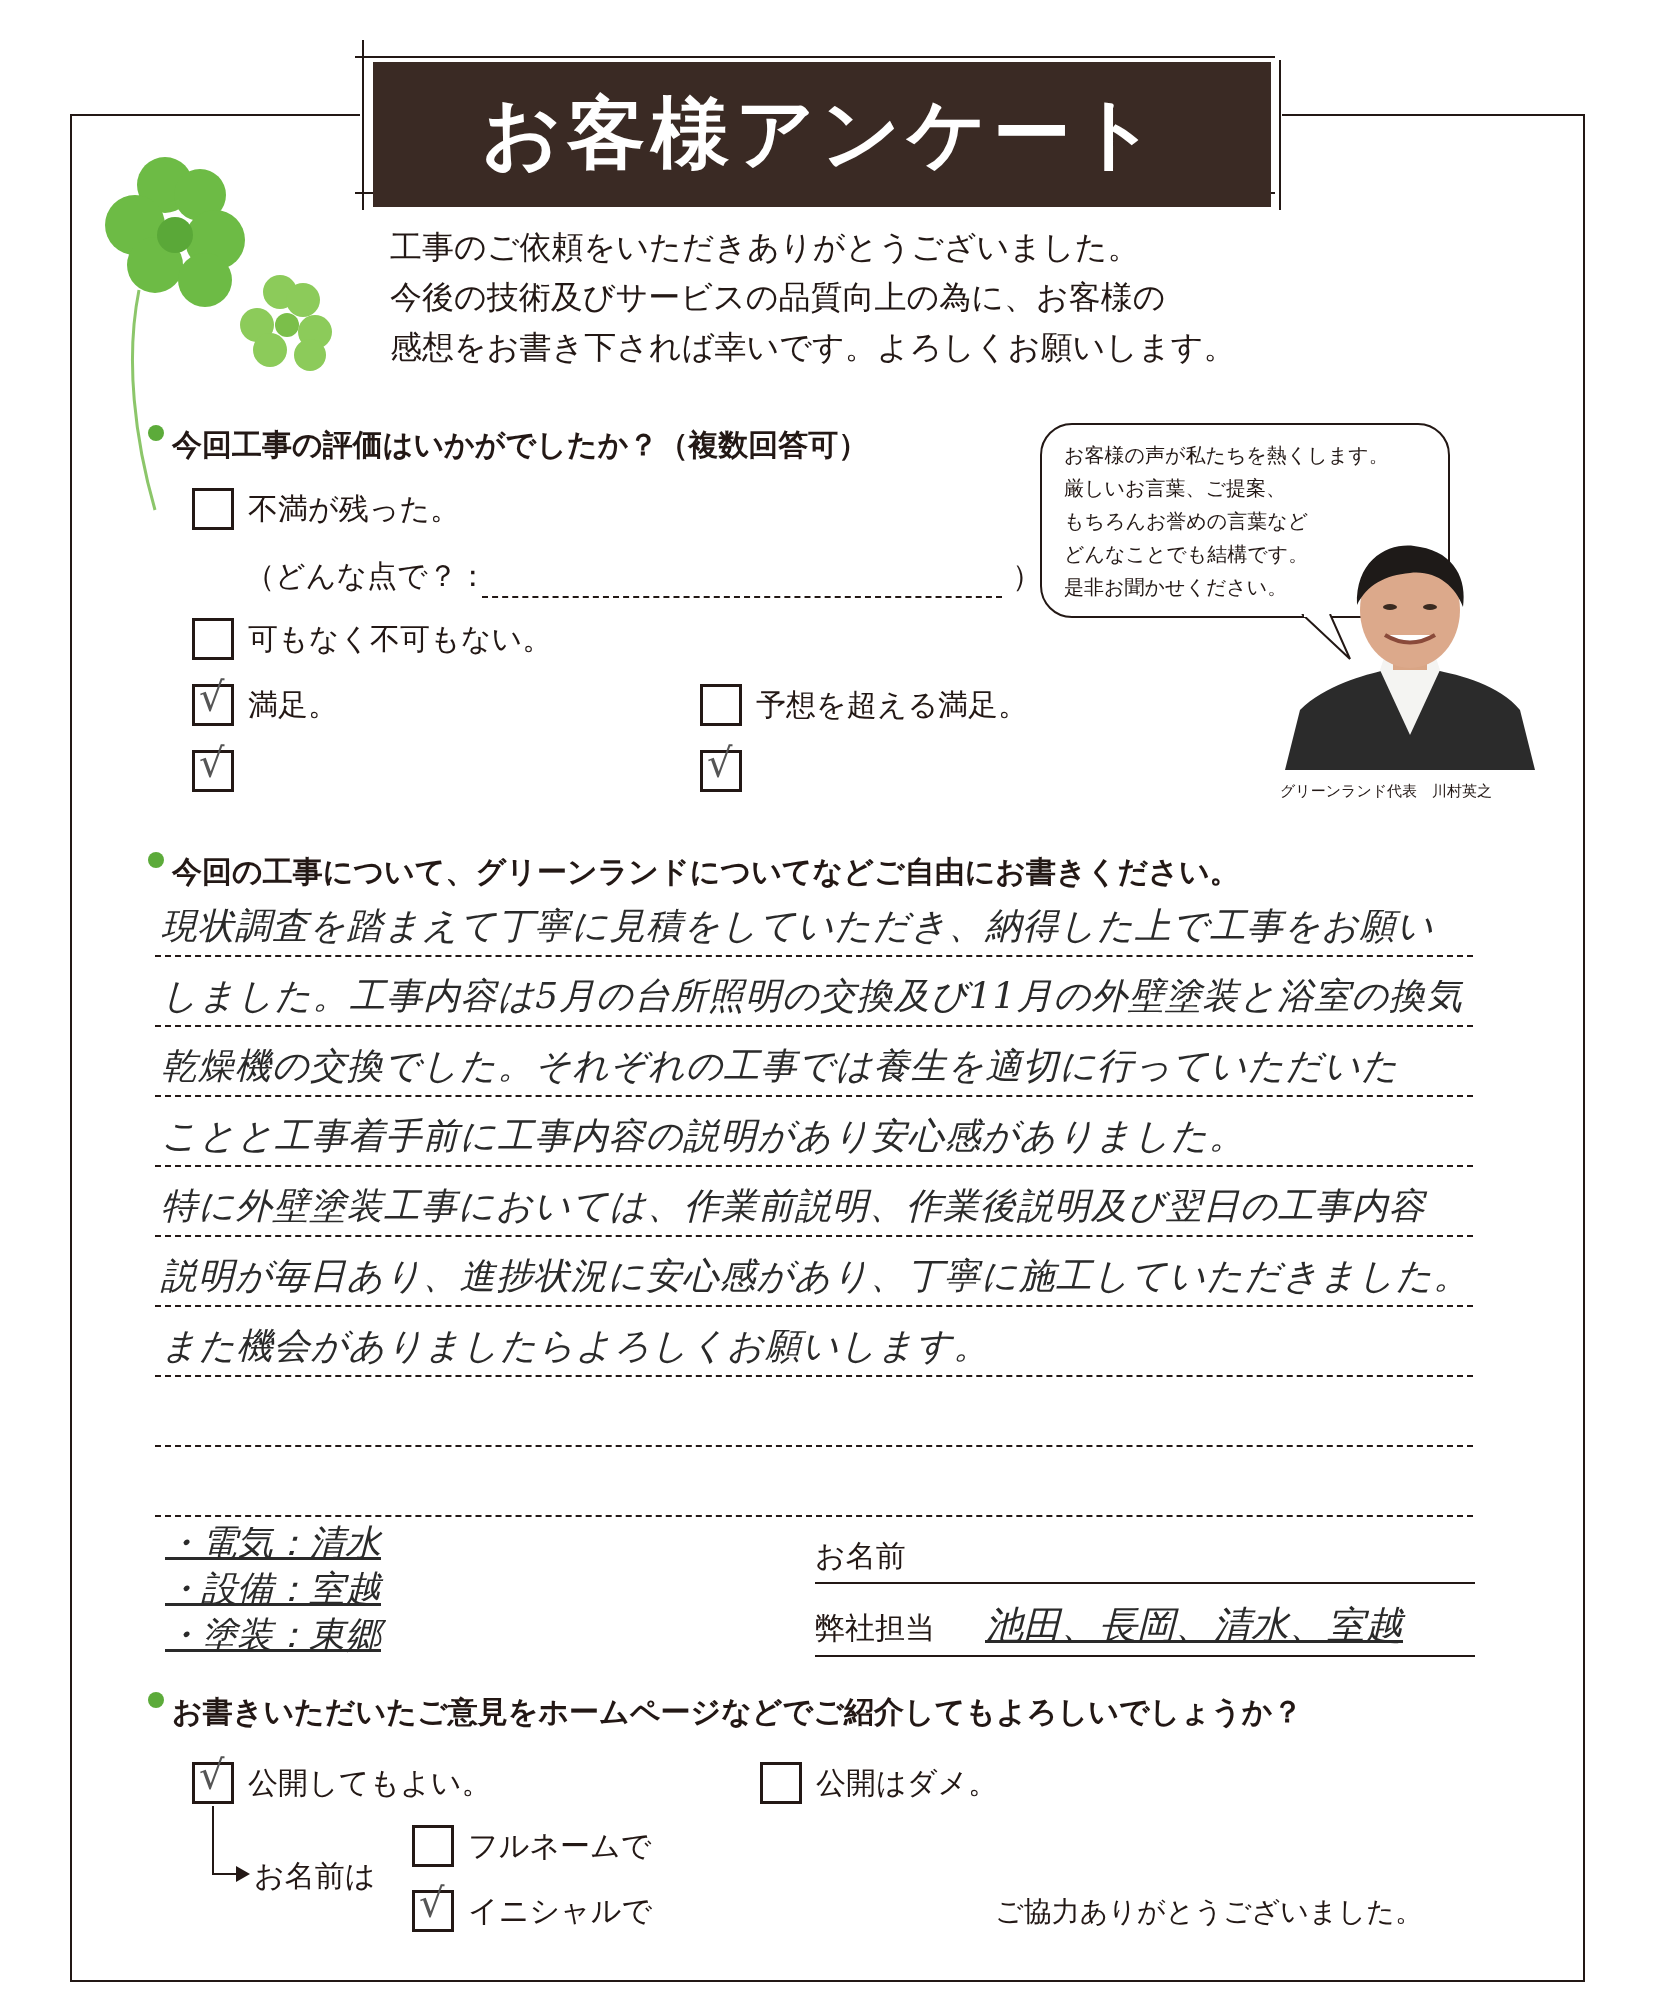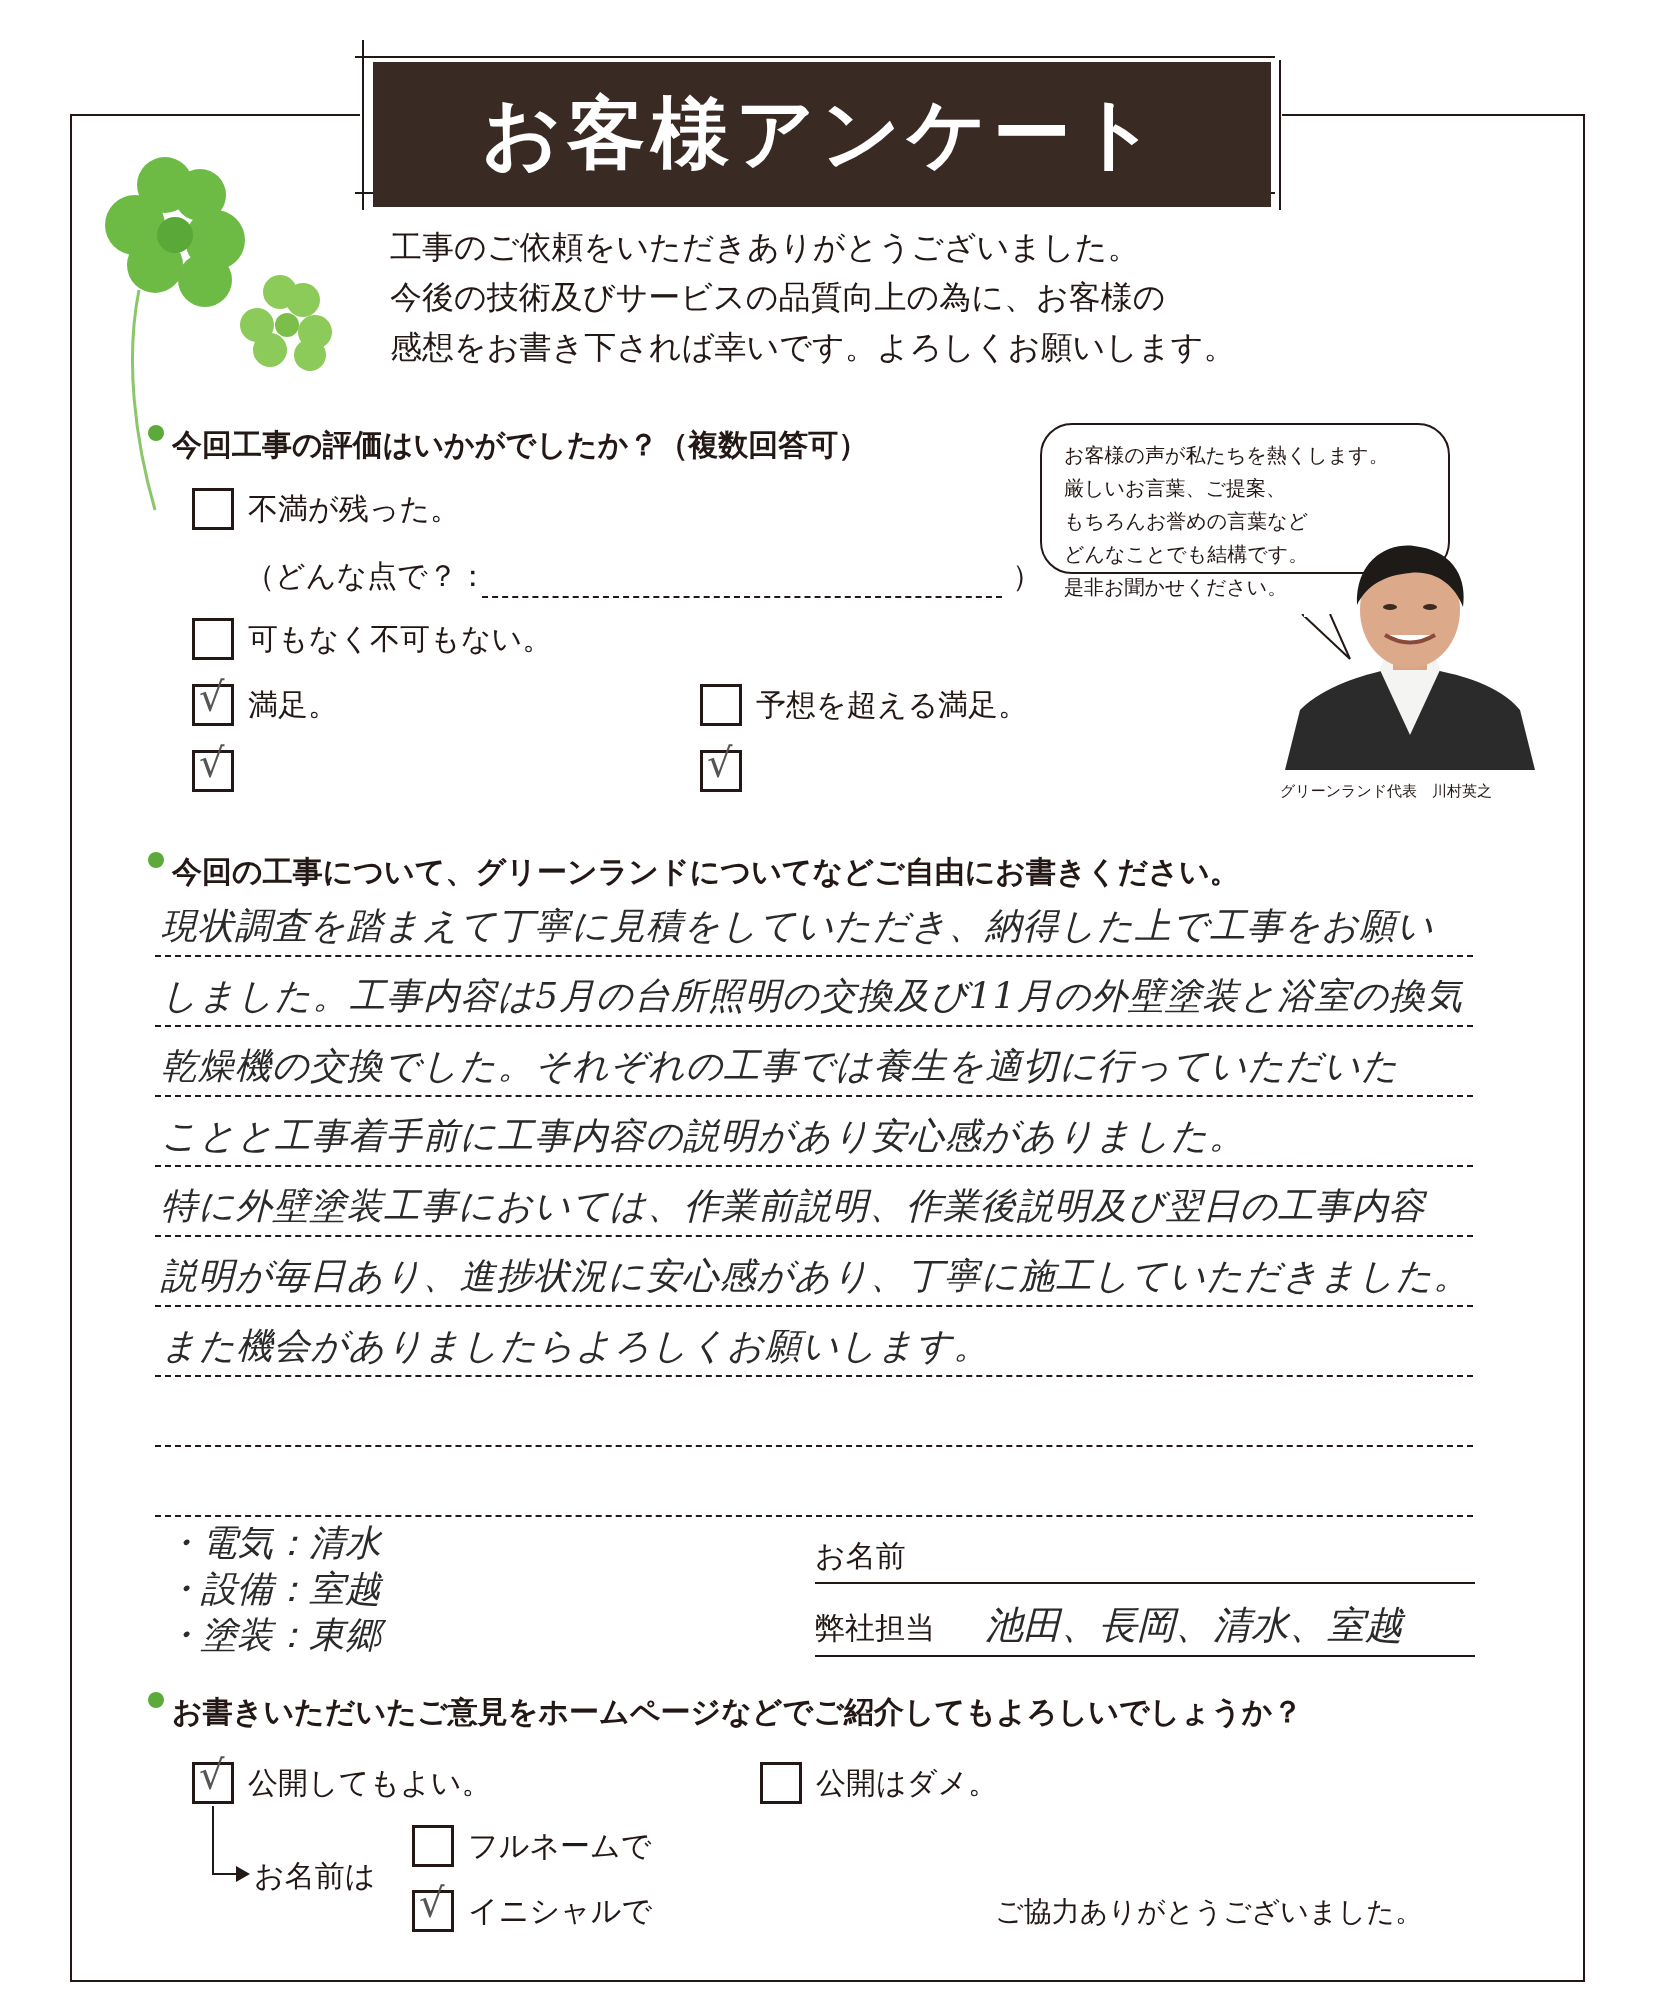--- a/index.html
+++ b/index.html
@@ -32,30 +32,30 @@
 
   
   .opt { display: flex; align-items: center; font-size: 30px; white-space: nowrap; }
   .cb { width: 42px; height: 42px; border: 3px solid #231815; box-sizing: border-box; margin-right: 14px;
         position: relative; background: #fff; flex: none; }
   .cb .tick { position: absolute; left: 4px; top: -10px; font-size: 40px; color: #555; line-height: 1; font-family: "DejaVu Sans", sans-serif; }
 
   .dash-line { border-bottom: 2px dashed #231815; }
 
   
-  .bubble { left: 1040px; top: 423px; width: 410px; height: 151px; border: 2px solid #231815;
+  .bubble { left: 1040px; top: 423px; width: 410px; height: 195px; border: 2px solid #231815;
             border-radius: 32px; box-sizing: border-box; padding: 14px 22px; font-size: 20px; line-height: 33px; background: #fff; }
   .bubble div { white-space: nowrap; }
 
   
   .photo { left: 1285px; top: 535px; width: 250px; height: 235px; }
   .photo-caption { left: 1280px; top: 782px; font-size: 15px; white-space: nowrap; }
 
   
-  .hw { font-family: "DejaVu Serif", "Liberation Serif", serif; font-style: italic; color: #2a2a2a; }
+  .hw { font-family: "DejaVu Serif", "Liberation Serif", serif; font-style: italic; color: #2a2a2a; text-decoration: underline; }
   .comment-line { position: absolute; left: 155px; width: 1318px; height: 70px; border-bottom: 2px dashed #231815; box-sizing: border-box; }
   .comment-line span { position: absolute; left: 6px; bottom: 4px; font-size: 36px; white-space: nowrap; letter-spacing: 1px; }
 
   
   .staff { left: 165px; top: 1520px; font-size: 36px; line-height: 46px; }
   .staff div { white-space: nowrap; }
 
   
   .name-label { font-size: 30px; white-space: nowrap; }
   .solid-line { background: #231815; height: 2px; }

